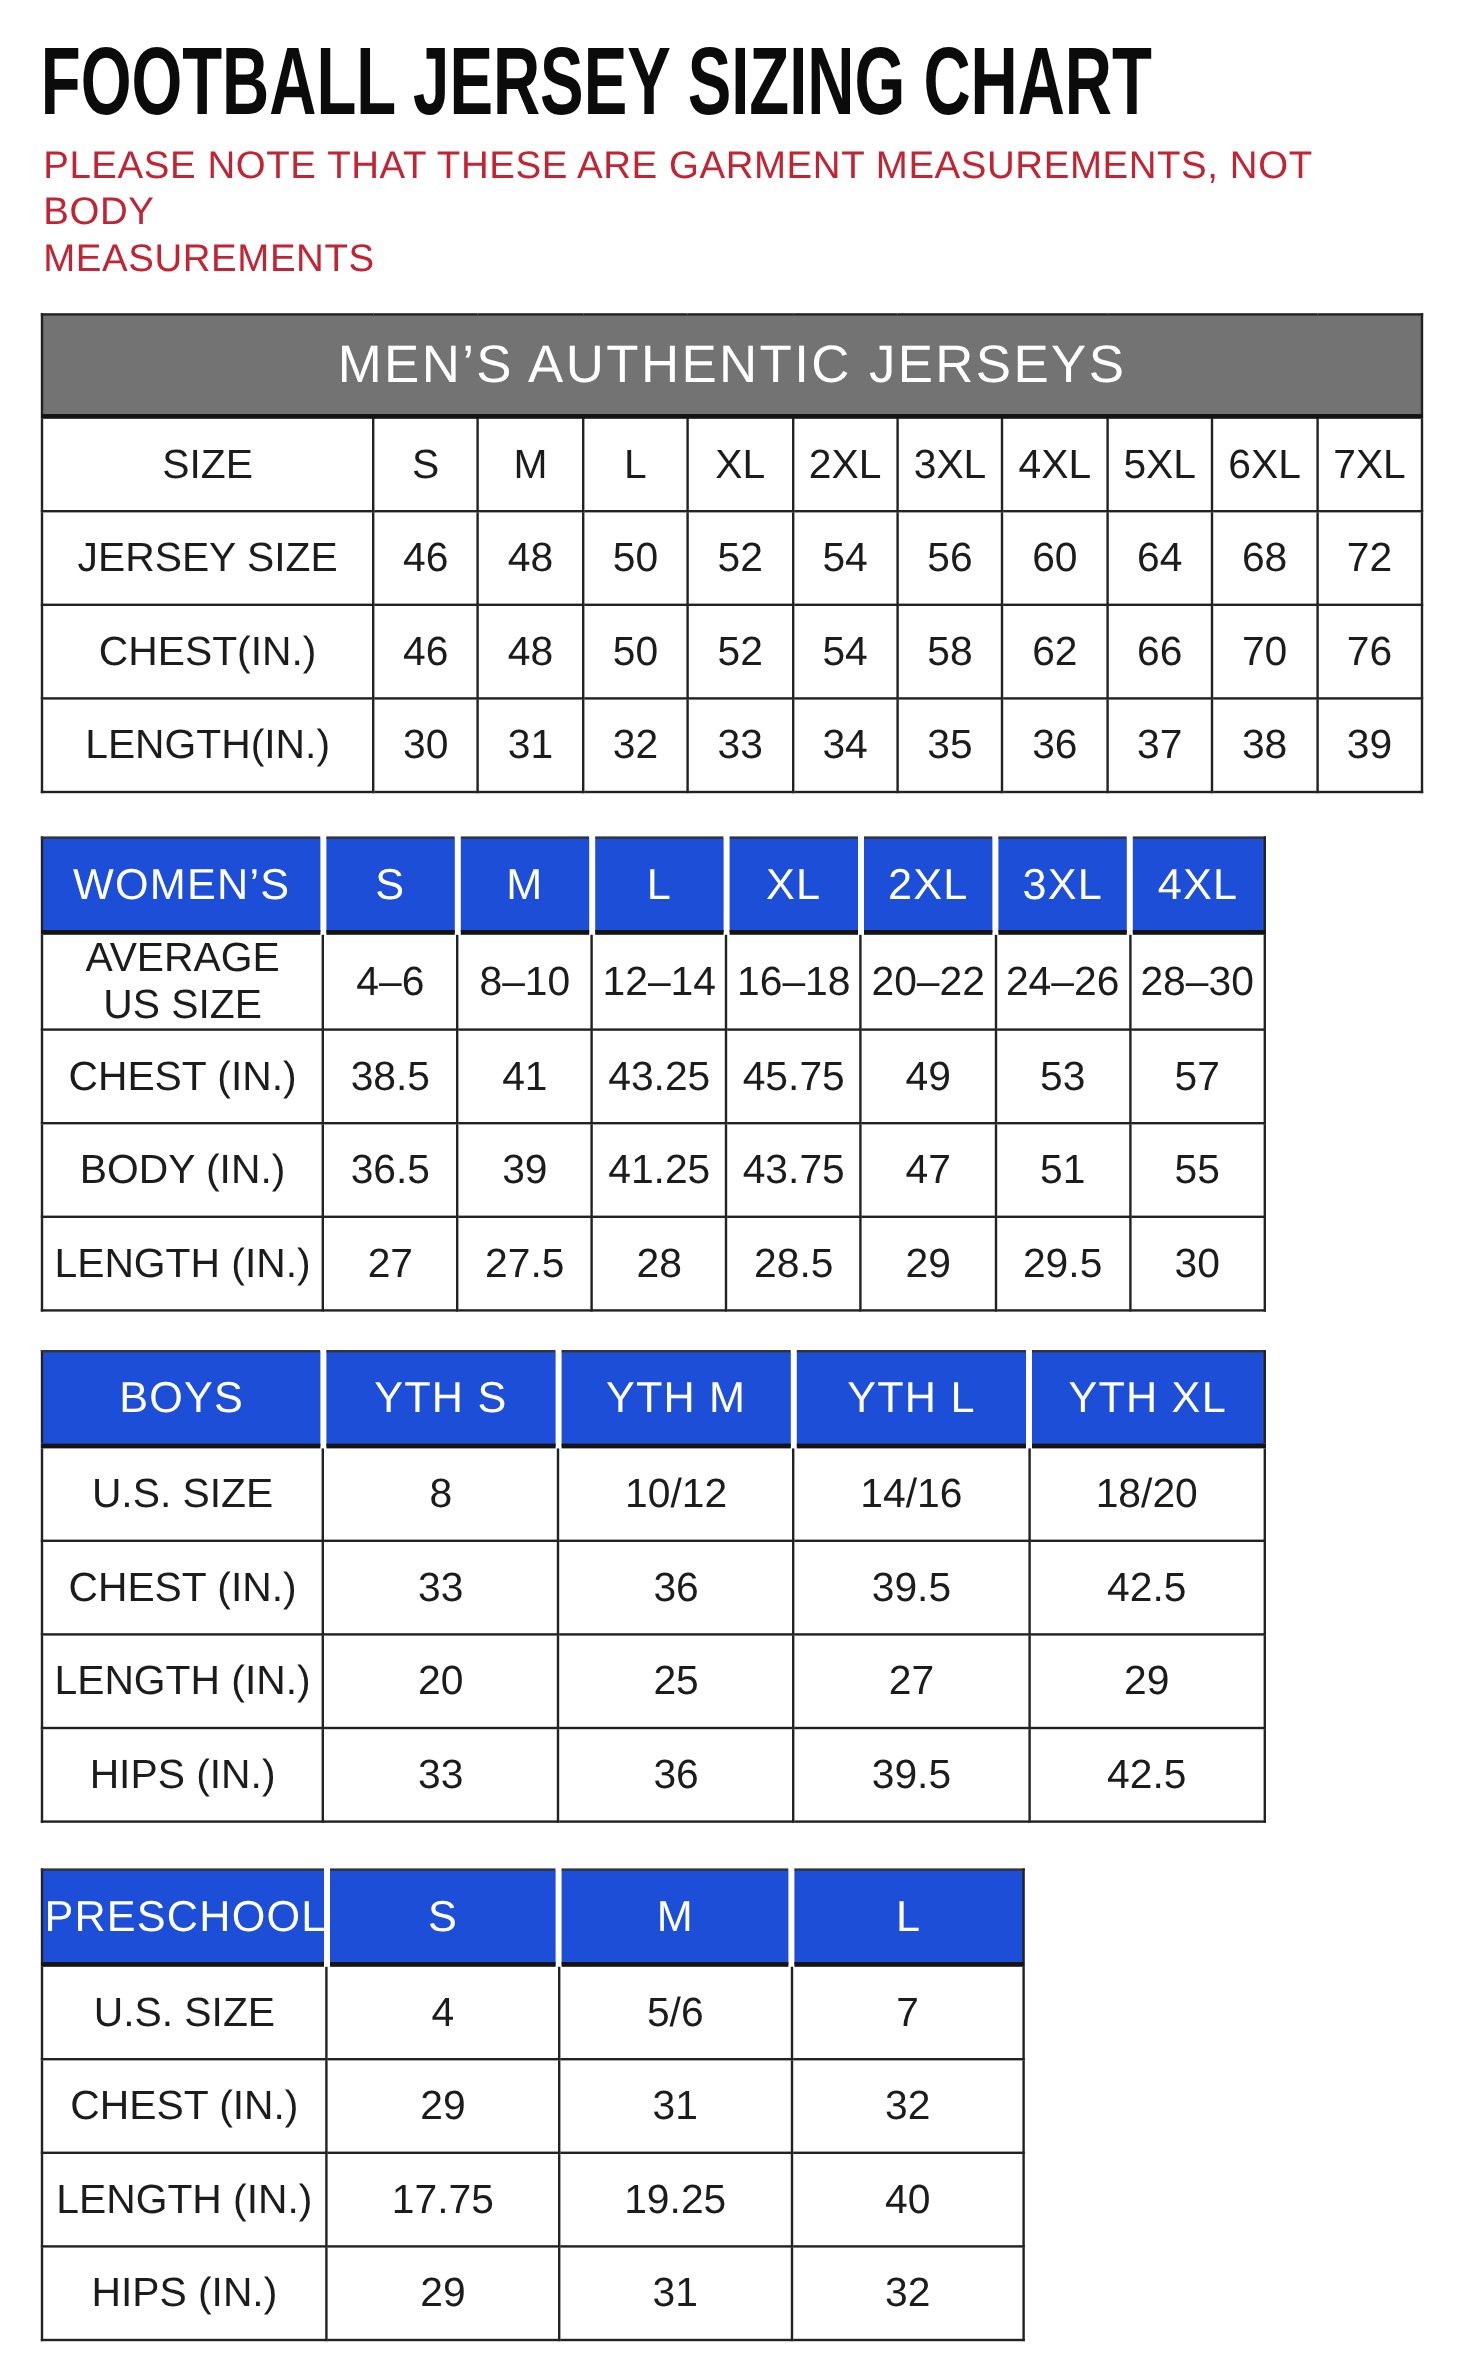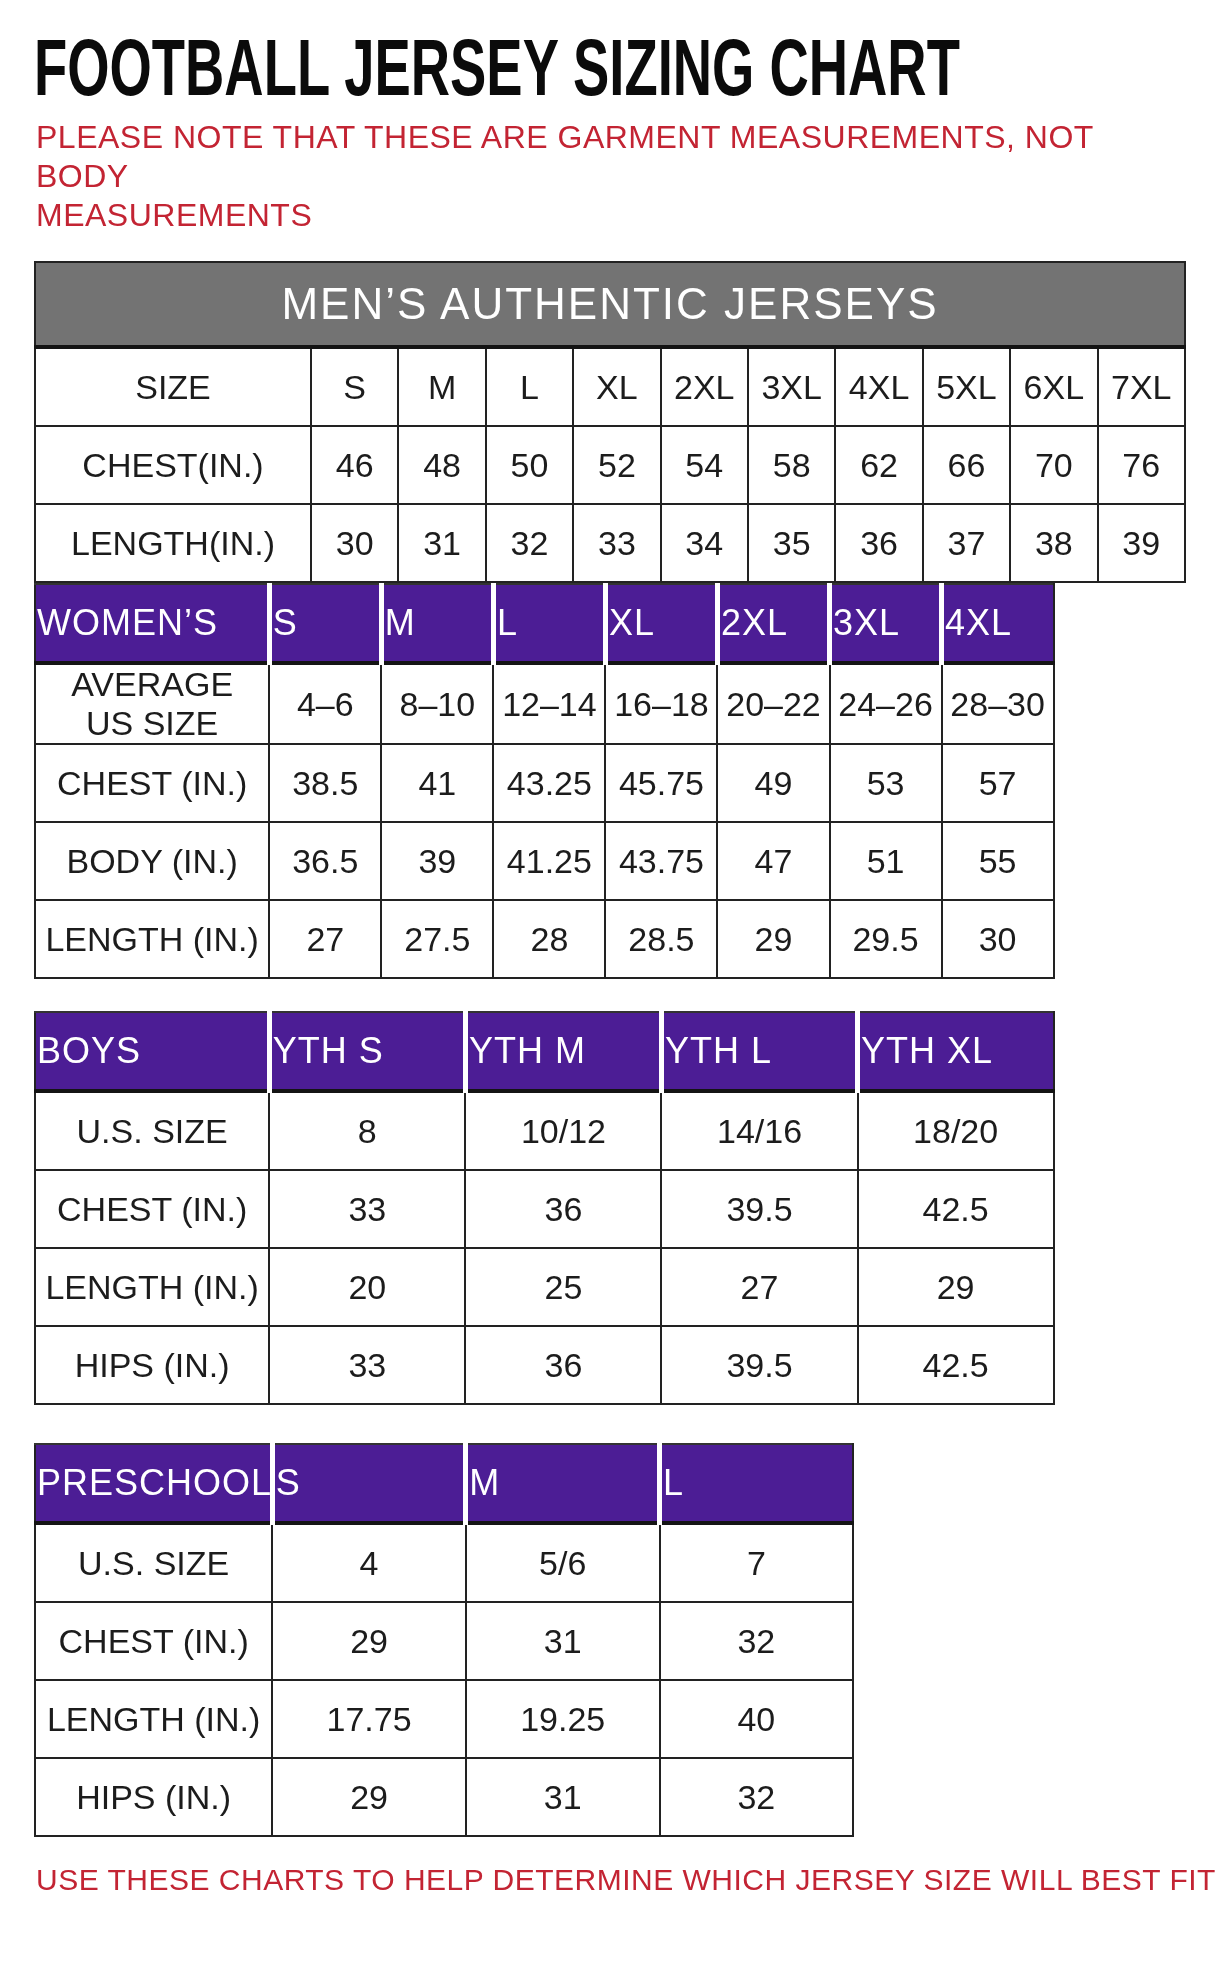--- a/index.html
+++ b/index.html
@@ -58,37 +58,37 @@
     font-weight: 400;
     letter-spacing: 2px;
     height: 80px;
     text-align: center;
     vertical-align: middle;
     border: 2px solid #222222;
     border-bottom: 4px solid #141414;
   }
 
   .gray-head th {
-    background: #4c1d95;
+    background: #1d4ed8;
     color: #ffffff;
     font-weight: 400;
     font-size: 36px;
     height: 74px;
-    text-align: left;
+    text-align: center;
     vertical-align: middle;
     letter-spacing: 1px;
     border-top: 2px solid #333333;
     border-bottom: 4px solid #141414;
     border-left: 5px solid #ffffff;
     border-right: 5px solid #ffffff;
   }
   .gray-head th:first-child { border-left: 2px solid #222222; }
   .gray-head th:last-child  { border-right: 2px solid #222222; }
 
-  .mens      { width: 100%;  }
+  .mens      { width: 100%;  margin-bottom: 36px; }
   .womens    { width: 88.6%; margin-bottom: 32px; }
   .boys      { width: 88.6%; margin-bottom: 38px; }
   .preschool { width: 71.2%; margin-bottom: 26px; }
 
   .footer {
     color: #c32433;
     font-size: 30px;
     letter-spacing: 0.5px;
     margin: 10px 0 0 2px;
     white-space: nowrap;
@@ -128,20 +128,33 @@
           <td>S</td>
           <td>M</td>
           <td>L</td>
           <td>XL</td>
           <td>2XL</td>
           <td>3XL</td>
           <td>4XL</td>
           <td>5XL</td>
           <td>6XL</td>
           <td>7XL</td>
+        </tr>
+        <tr>
+          <td class="label">JERSEY SIZE</td>
+          <td>46</td>
+          <td>48</td>
+          <td>50</td>
+          <td>52</td>
+          <td>54</td>
+          <td>56</td>
+          <td>60</td>
+          <td>64</td>
+          <td>68</td>
+          <td>72</td>
         </tr>
         <tr>
           <td class="label">CHEST(IN.)</td>
           <td>46</td>
           <td>48</td>
           <td>50</td>
           <td>52</td>
           <td>54</td>
           <td>58</td>
           <td>62</td>

